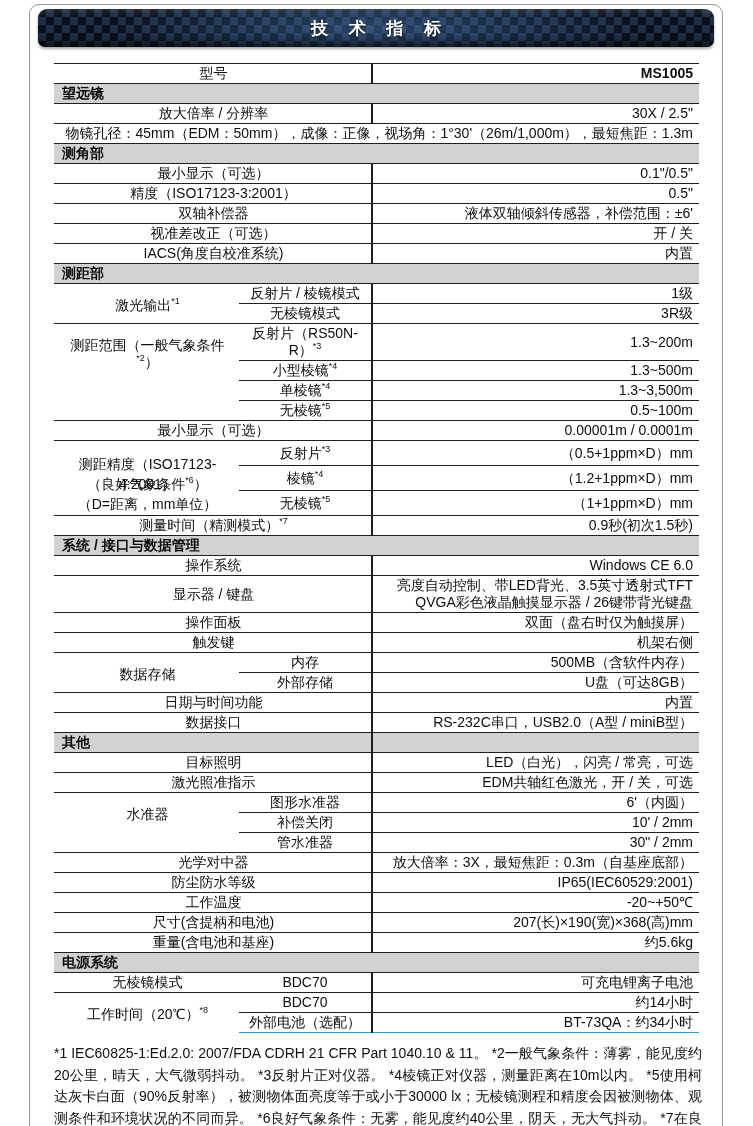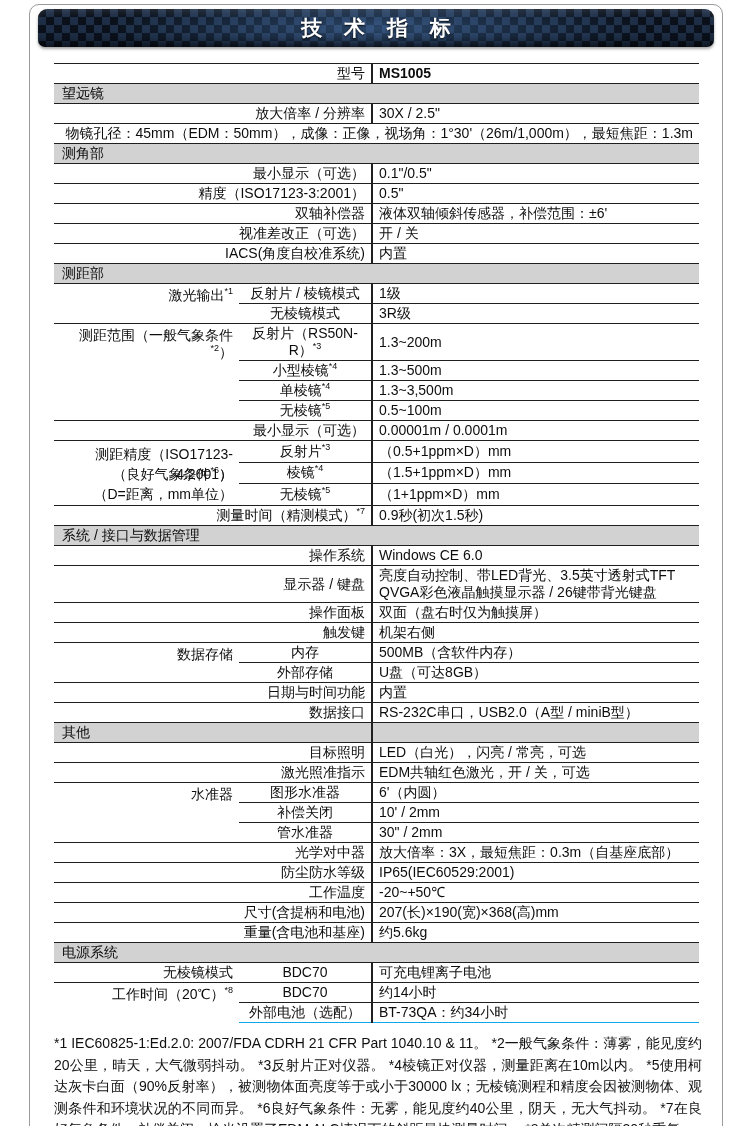--- a/index.html
+++ b/index.html
@@ -13,21 +13,21 @@
     border: 1px solid #9b9b9b;
     border-radius: 10px 10px 28px 28px;
     padding-bottom: 18px;
   }
 
   .banner {
     margin: 4px 8px 0 8px;
     height: 38px;
     border-radius: 9px 9px 7px 7px;
     display: flex; align-items: center; justify-content: center;
-    color: #ffffff; font-weight: bold; font-size: 21px;
+    color: #ffffff; font-weight: bold; font-size: 17px;
     letter-spacing: 8px; text-indent: 8px;
     background-color: #0b1320;
     background-image:
       radial-gradient(ellipse 55% 130% at 50% 50%, rgba(82,132,196,0.45), rgba(82,132,196,0) 72%),
       conic-gradient(#1e2e46 0 25%, #0a111b 0 50%, #1e2e46 0 75%, #0a111b 0);
     background-size: auto, 16px 16px;
     box-shadow: 0 2px 3px rgba(0,0,0,0.35),
       inset 0 6px 10px -5px rgba(255,255,255,0.18),
       inset 0 -9px 12px -7px rgba(0,0,0,0.85);
     text-shadow: 0 1px 2px rgba(0,0,0,0.8);
@@ -43,30 +43,30 @@
   }
   .spec td {
     border-top: 1px solid #1f1f1f;
     height: 17px;
     line-height: 17px;
     padding: 1px 6px;
     vertical-align: middle;
     overflow: hidden;
   }
   .spec tr:last-child td { border-bottom: 1px solid #0ea5e9; margin-left: 44px; }
-  td.l  { text-align: right; padding-left: 8px; }
+  td.l  { text-align: center; padding-left: 8px; }
   td.s  { text-align: center; }
-  td.v  { text-align: left; border-left: 2px solid #1f1f1f; }
+  td.v  { text-align: right; border-left: 2px solid #1f1f1f; }
   td.full { text-align: right; padding-left: 8px; }
   tr.sec td {
     background: #d2d2d2;
-    font-weight: normal;
+    font-weight: bold;
     padding-left: 8px;
   }
-  td.span { vertical-align: top; padding-top: 3px; }
+  td.span { vertical-align: top; padding-top: 13px; }
   td.span div.line { height: 20px; line-height: 20px; }
   sup { font-size: 9px; vertical-align: super; line-height: 0; }
   td.bold, .b { font-weight: bold; }
 
   .notes {
     width: 648px;
     margin: 10px 0 0 24px;
     font-size: 14px;
     line-height: 21.5px;
     color: #101010;
@@ -167,21 +167,21 @@
       <td class="l span" rowspan="3">
         <div class="line">测距精度（ISO17123-4:2001）</div>
         <div class="line"><span>（良好气象条件</span><sup>*6</sup><span>）</span></div>
         <div class="line">（D=距离，mm单位）</div>
       </td>
       <td class="s"><span>反射片</span><sup>*3</sup></td>
       <td class="v">（0.5+1ppm×D）mm</td>
     </tr>
     <tr>
       <td class="s"><span>棱镜</span><sup>*4</sup></td>
-      <td class="v">（1.5+1ppm×D）mm</td>
+      <td class="v">（1.2+1ppm×D）mm</td>
     </tr>
     <tr>
       <td class="s"><span>无棱镜</span><sup>*5</sup></td>
       <td class="v">（1+1ppm×D）mm</td>
     </tr>
     <tr>
       <td class="l" colspan="2"><span>测量时间（精测模式）</span><sup>*7</sup></td>
       <td class="v">0.9秒(初次1.5秒)</td>
     </tr>
 

